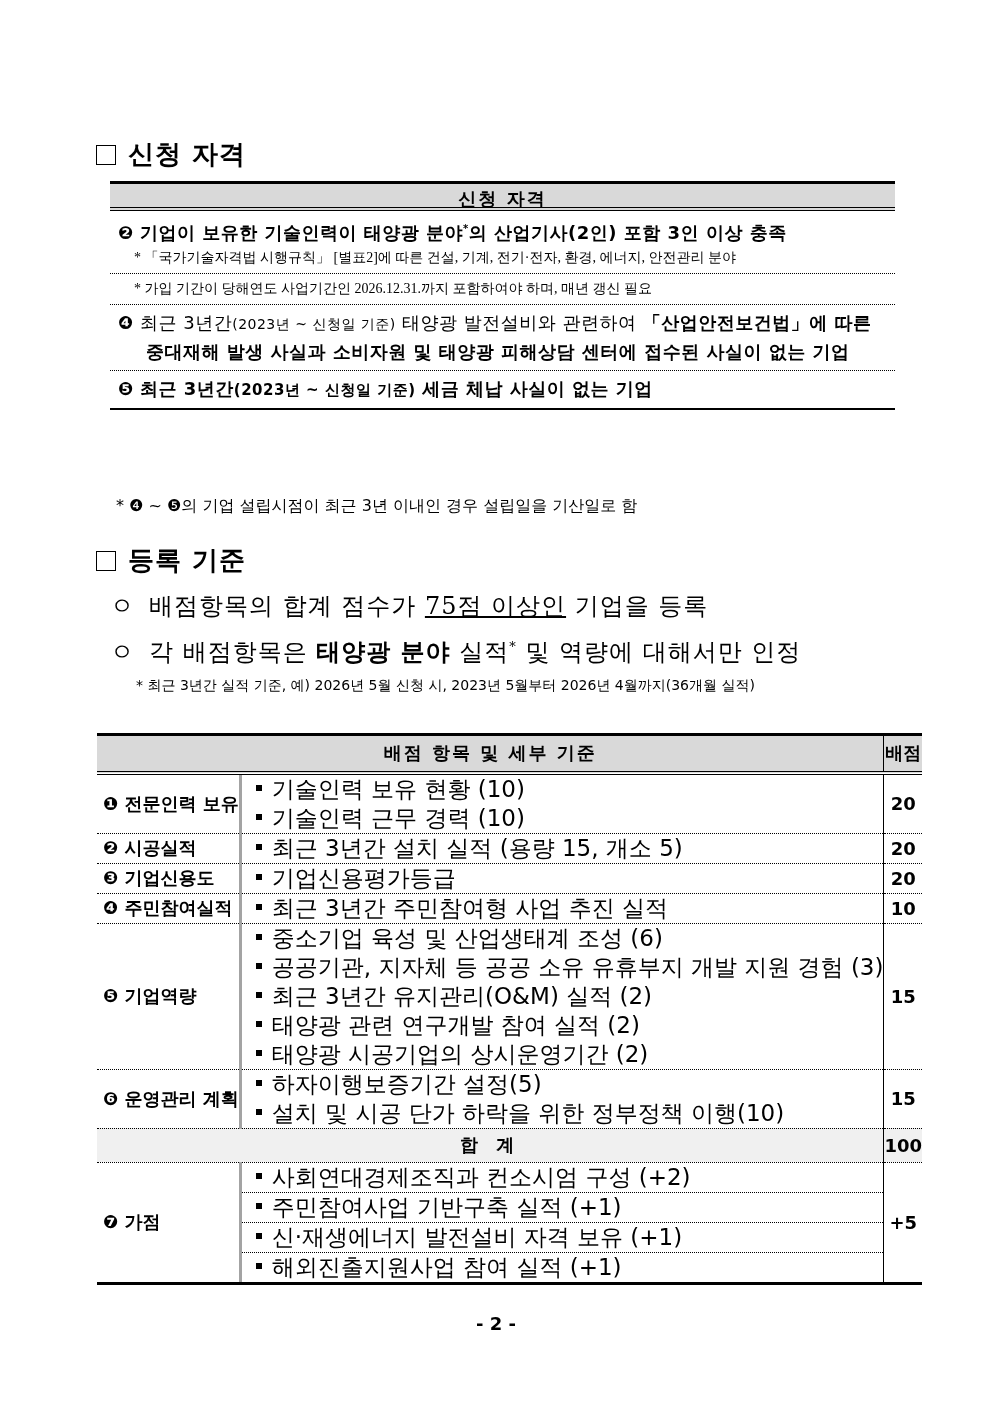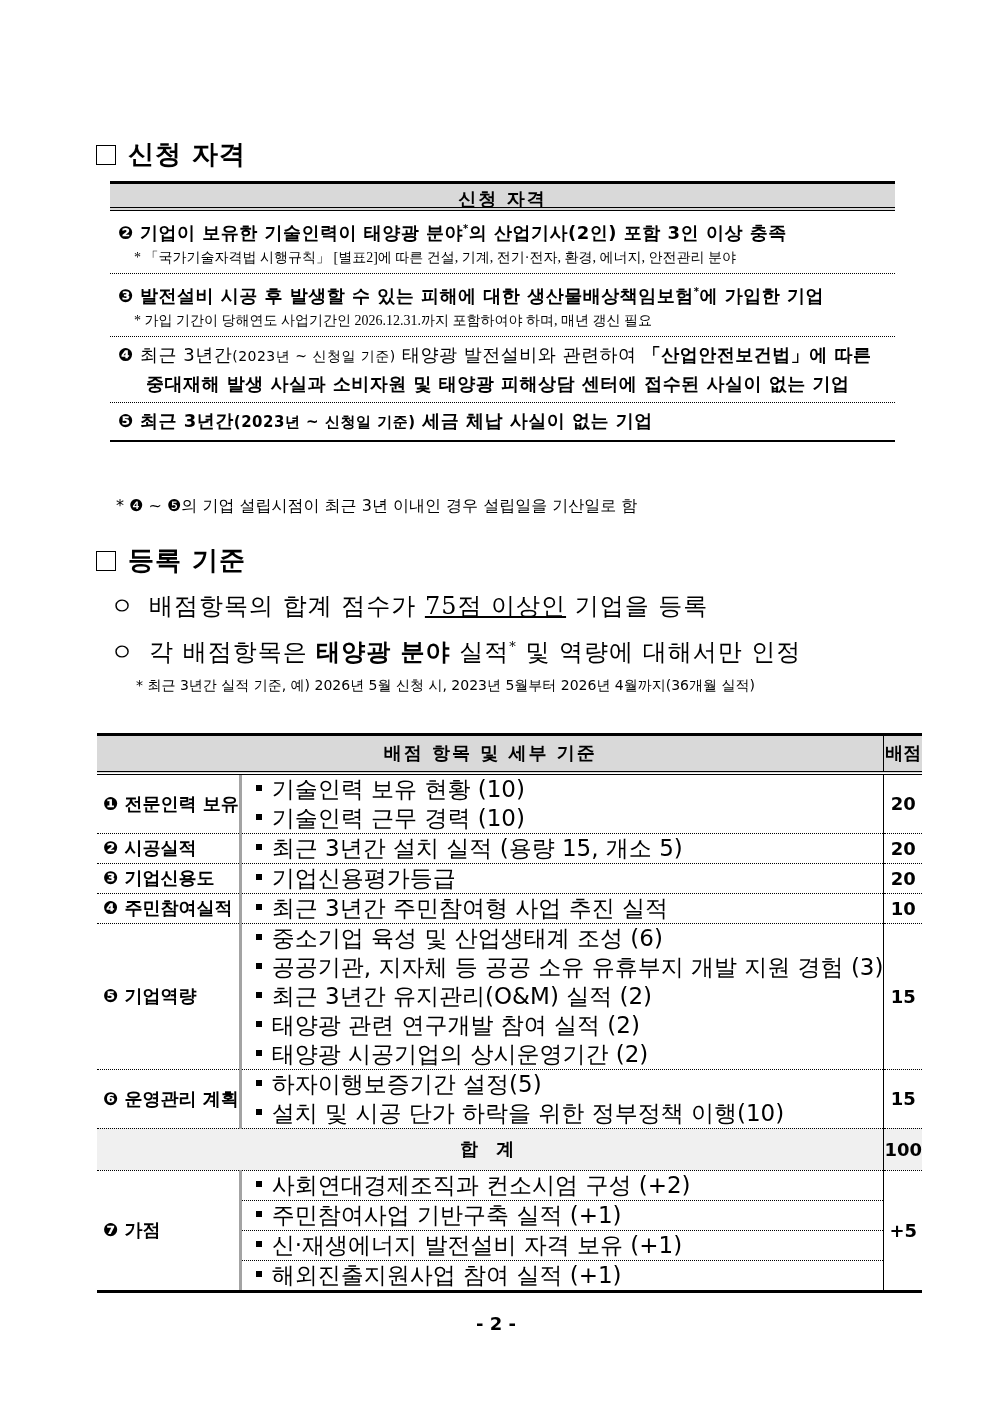--- a/index.html
+++ b/index.html
@@ -35,21 +35,21 @@
   .score { position: absolute; left: 97px; top: 733px; width: 798px; border-collapse: collapse; }
   .score td, .score th { font-size: 18px; }
   .score .hrow th { background: #d9d9d9; border-top: 3px solid #000; border-bottom: 4px double #000; height: 38px; font-weight: bold; letter-spacing: 2px; }
   .score .hrow th.pts { border-left: 1px solid #000; width: 65px; letter-spacing: 0; }
   .score td { border-bottom: 1px dotted #000; vertical-align: middle; }
   .score td.cat { width: 175px; font-weight: bold; padding-left: 6px; white-space: nowrap; border-right: 3px solid #a3a3a3; }
   .score td.pts { width: 65px; text-align: center; font-weight: bold; border-left: 1px solid #000; }
   .score td.items { padding-left: 14px; }
   .item { line-height: 29px; white-space: nowrap; font-size: 23px; }
   .item .sq { display: inline-block; width: 6px; height: 6px; background: #000; margin-right: 10px; vertical-align: middle; position: relative; top: -2px; }
-  .score tr.total td { background: #f0f0f0; text-align: center; font-weight: bold; height: 42px; letter-spacing: 6px; margin-left: 48px; }
+  .score tr.total td { background: #f0f0f0; text-align: center; font-weight: bold; height: 34px; letter-spacing: 6px; margin-left: 48px; }
   .score tr.total td.pts { letter-spacing: 0; }
   .score tr.last td { border-bottom: 3px solid #000; }
   .score td.split { padding: 0; }
   .score td.split .item { padding-left: 14px; border-bottom: 1px dotted #000; }
   .score td.split .item:last-child { border-bottom: none; }
 
   .page-num { position: absolute; top: 1313px; left: 0; width: 992px; text-align: center; font-size: 18px; font-weight: bold; }
 </style>
 </head>
 <body>
@@ -64,23 +64,20 @@
 
 
   <div class="row">
     <div class="main">
       <span class="num">❷</span><span>기업이 보유한 기술인력이 태양광 분야</span><sup style="font-size:10px">*</sup><span>의 산업기사(2인) 포함 3인 이상 충족</span>
     </div>
     <div class="sub">* 「국가기술자격법 시행규칙」 [별표2]에 따른 건설, 기계, 전기·전자, 환경, 에너지, 안전관리 분야</div>
   </div>
 
   <div class="row">
-    <div class="main">
-      <span class="num">❸</span><span>발전설비 시공 후 발생할 수 있는 피해에 대한 생산물배상책임보험</span><sup style="font-size:10px">*</sup><span>에 가입한 기업</span>
-    </div>
     <div class="sub">* 가입 기간이 당해연도 사업기간인 2026.12.31.까지 포함하여야 하며, 매년 갱신 필요</div>
   </div>
 
   <div class="row">
     <div class="main">
       <span class="num">❹</span><span class="normal">최근 3년간</span><span class="small">(2023년 ~ 신청일 기준)</span><span class="normal"> 태양광 발전설비와 관련하여 </span><span>「산업안전보건법」에 따른</span>
     </div>
     <div class="main indent">중대재해 발생 사실과 소비자원 및 태양광 피해상담 센터에 접수된 사실이 없는 기업</div>
   </div>
 

